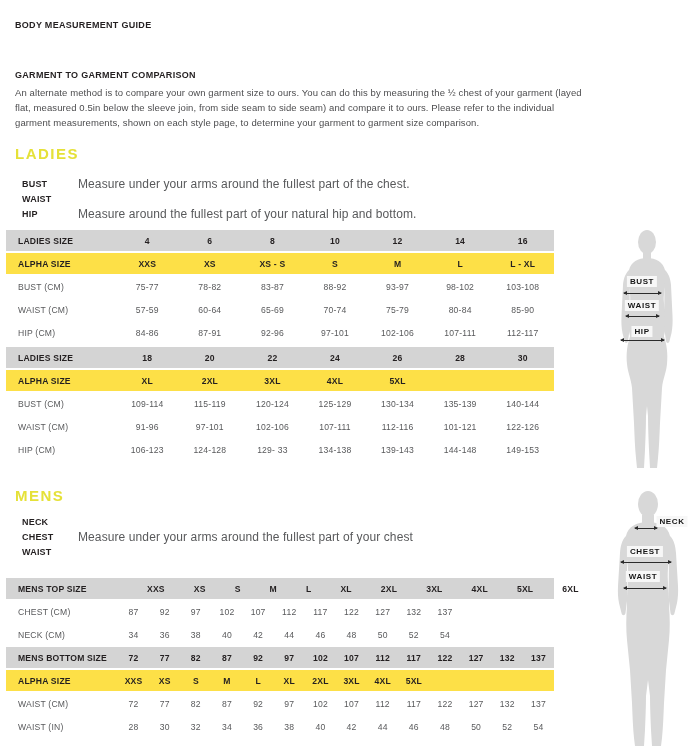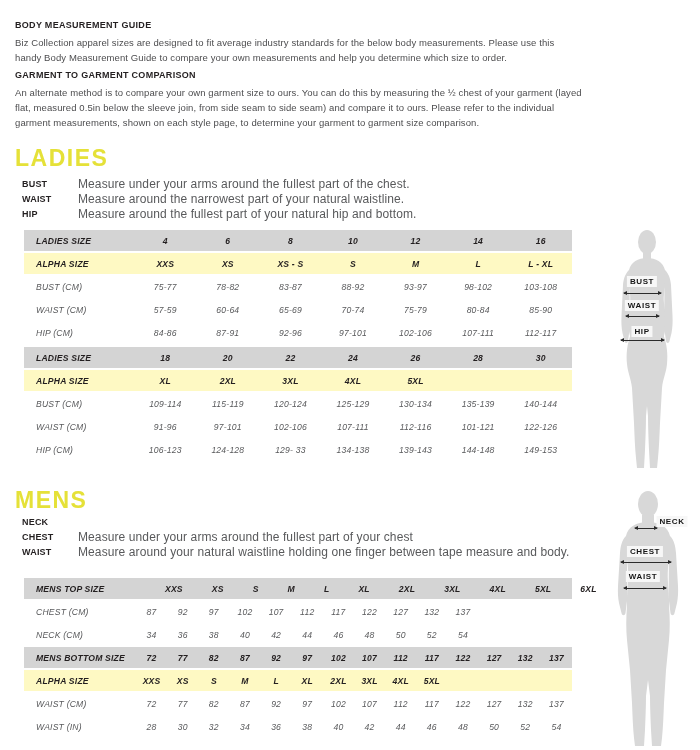--- a/index.html
+++ b/index.html
@@ -4,33 +4,33 @@
 <style>
   * { margin:0; padding:0; box-sizing:border-box; }
   body { background:#fff; font-family:"Liberation Sans", sans-serif; }
   .page { position:relative; width:700px; height:750px; background:#ffffff; overflow:hidden; }
 
   
   .intro-h { position:absolute; left:15px; font-size:9px; font-weight:bold; color:#231f20; letter-spacing:.3px; }
   .intro-p { position:absolute; left:15px; width:568px; font-size:9.5px; line-height:15px; color:#4d4d4f; letter-spacing:.1px; }
 
   
-  .section-h { position:absolute; left:15px; font-size:23px; font-weight:bold; color:#e5e138; letter-spacing:1.5px; }
+  .section-h { position:absolute; left:15px; font-size:15px; font-weight:bold; color:#e5e138; letter-spacing:1.5px; }
 
   
   .def-row { position:absolute; left:15px; display:flex; height:15px; align-items:center; }
   .def-term { width:63px; padding-left:7px; font-size:9px; font-weight:bold; color:#231f20; letter-spacing:.2px; }
   .def-text { font-size:12px; color:#58595b; letter-spacing:.1px; }
 
   
-  .size-table { position:absolute; left:24px; width:548px;font-style:italic; }
+  .size-table { position:absolute; left:6px; width:548px; }
   .trow { display:grid; height:21px; align-items:center; margin-bottom:2px; }
   .trow.header { background:#d4d4d4; }
   .trow.header .tcell { font-weight:bold; color:#231f20; }
-  .trow.subheader { background:#fef9c3; }
+  .trow.subheader { background:#fde047; }
   .trow.subheader .tcell { font-weight:bold; color:#231f20; }
   .trow.data .tcell { color:#58595b; }
   .tcell { font-size:8.6px; letter-spacing:.2px; white-space:nowrap; }
   .tlabel { padding-left:12px; text-align:left; }
   .tval { text-align:center; }
 
   
   .figure { position:absolute; }
   .figure svg { position:absolute; left:0; top:0; }
   .fig-label { position:absolute; transform:translateX(-50%); background:#f7f7f7; color:#161616;
@@ -40,33 +40,31 @@
                border-top:2.5px solid transparent; border-bottom:2.5px solid transparent; }
   .fig-arrow::before { left:-1px; border-right:4px solid #2b2b2b; }
   .fig-arrow::after { right:-1px; border-left:4px solid #2b2b2b; }
 </style>
 </head>
 <body>
 
 <div class="page">
 
   <div class="intro-h" style="top:20px;">BODY MEASUREMENT GUIDE</div>
-  <div class="intro-p" style="top:35px;">Biz Collection apparel sizes are designed to fit average industry standards for the below body measurements. Please use this handy Body Measurement Guide to compare your own measurements and help you determine which size to order.</div>
   <div class="intro-h" style="top:70px;">GARMENT TO GARMENT COMPARISON</div>
   <div class="intro-p" style="top:85px;">An alternate method is to compare your own garment size to ours. You can do this by measuring the ½ chest of your garment (layed flat, measured 0.5in below the sleeve join, from side seam to side seam) and compare it to ours. Please refer to the individual garment measurements, shown on each style page, to determine your garment to garment size comparison.</div>
 
   <div class="section-h" style="top:145px;">LADIES</div>
 
   <div class="def-row" style="top:176px;">
     <span class="def-term">BUST</span>
     <span class="def-text">Measure under your arms around the fullest part of the chest.</span>
   </div>
   <div class="def-row" style="top:191px;">
     <span class="def-term">WAIST</span>
-    <span class="def-text">Measure around the narrowest part of your natural waistline.</span>
   </div>
   <div class="def-row" style="top:206px;">
     <span class="def-term">HIP</span>
     <span class="def-text">Measure around the fullest part of your natural hip and bottom.</span>
   </div>
 
   <div class="size-table" style="top:230px;">
       <div class="trow header" style="grid-template-columns: 110px repeat(7, 1fr);">
         <div class="tcell tlabel">LADIES SIZE</div>
         <div class="tcell tval">4</div>
@@ -194,21 +192,20 @@
 
   <div class="def-row" style="top:514px;">
     <span class="def-term">NECK</span>
   </div>
   <div class="def-row" style="top:529px;">
     <span class="def-term">CHEST</span>
     <span class="def-text">Measure under your arms around the fullest part of your chest</span>
   </div>
   <div class="def-row" style="top:544px;">
     <span class="def-term">WAIST</span>
-    <span class="def-text">Measure around your natural waistline holding one finger between tape measure and body.</span>
   </div>
 
   <div class="size-table" style="top:578px;">
       <div class="trow header" style="grid-template-columns: 112px repeat(14, 1fr); gap: 29px;">
         <div class="tcell tlabel">MENS TOP SIZE</div>
         <div class="tcell tval">XXS</div>
         <div class="tcell tval">XS</div>
         <div class="tcell tval">S</div>
         <div class="tcell tval">M</div>
         <div class="tcell tval">L</div>

